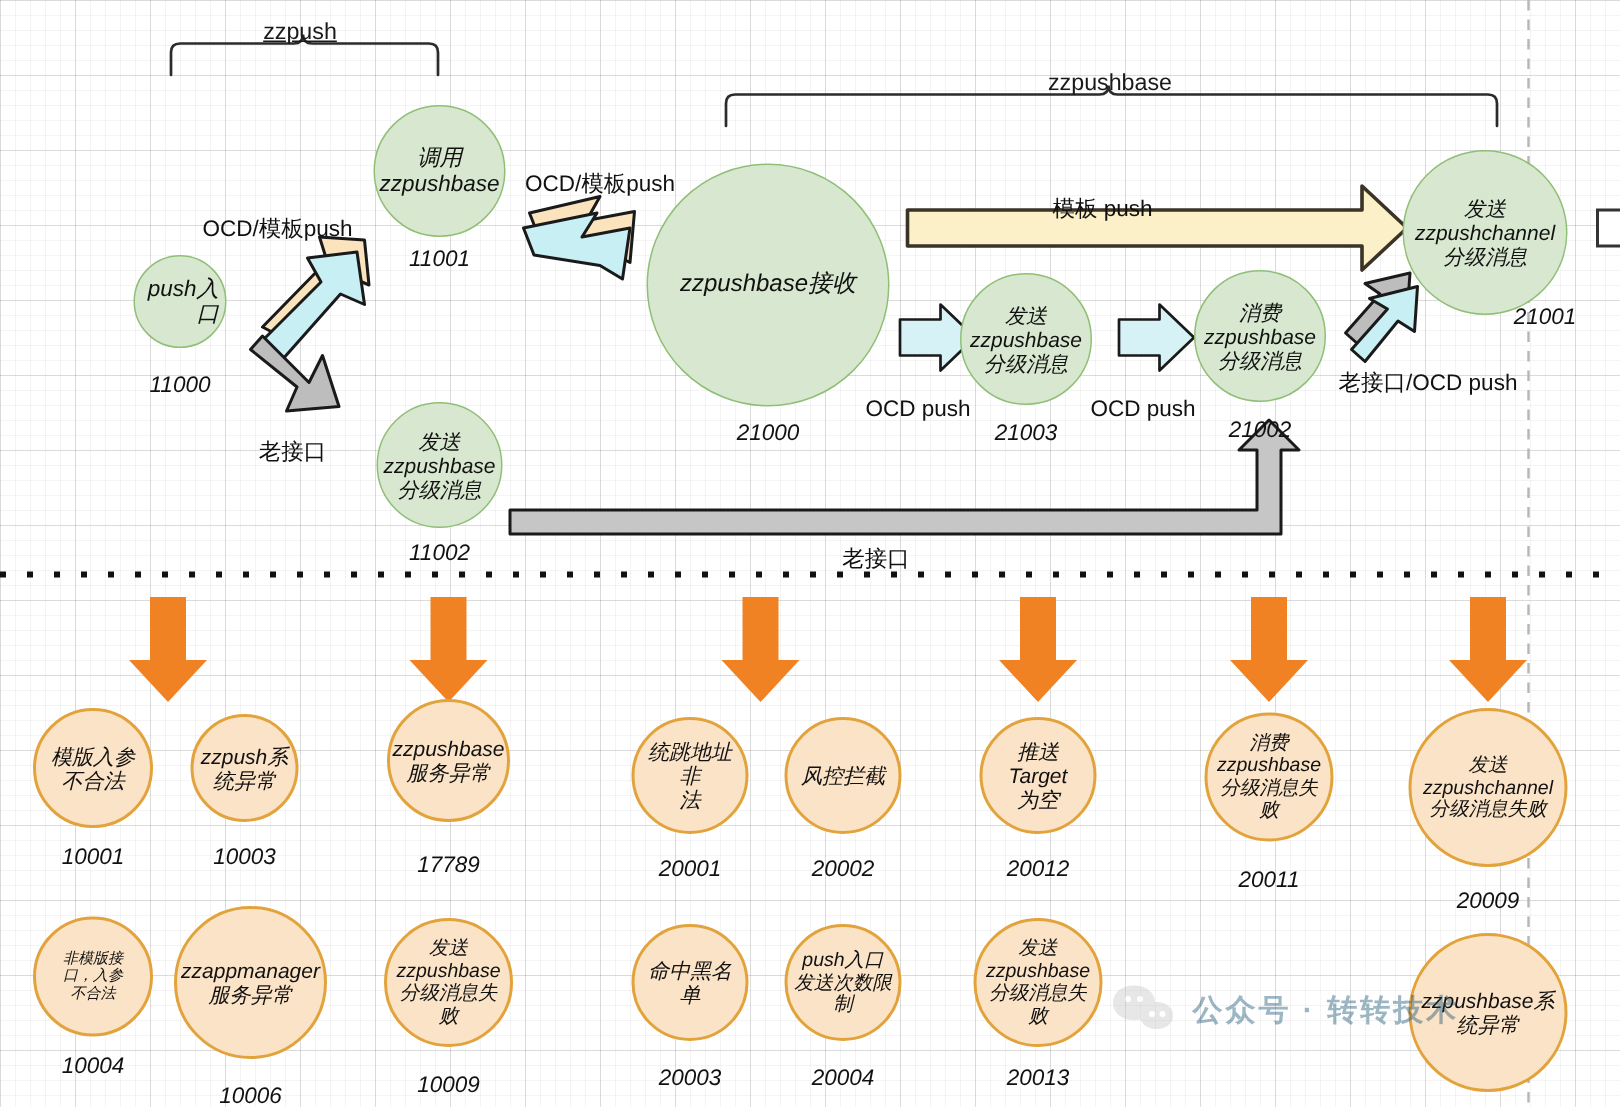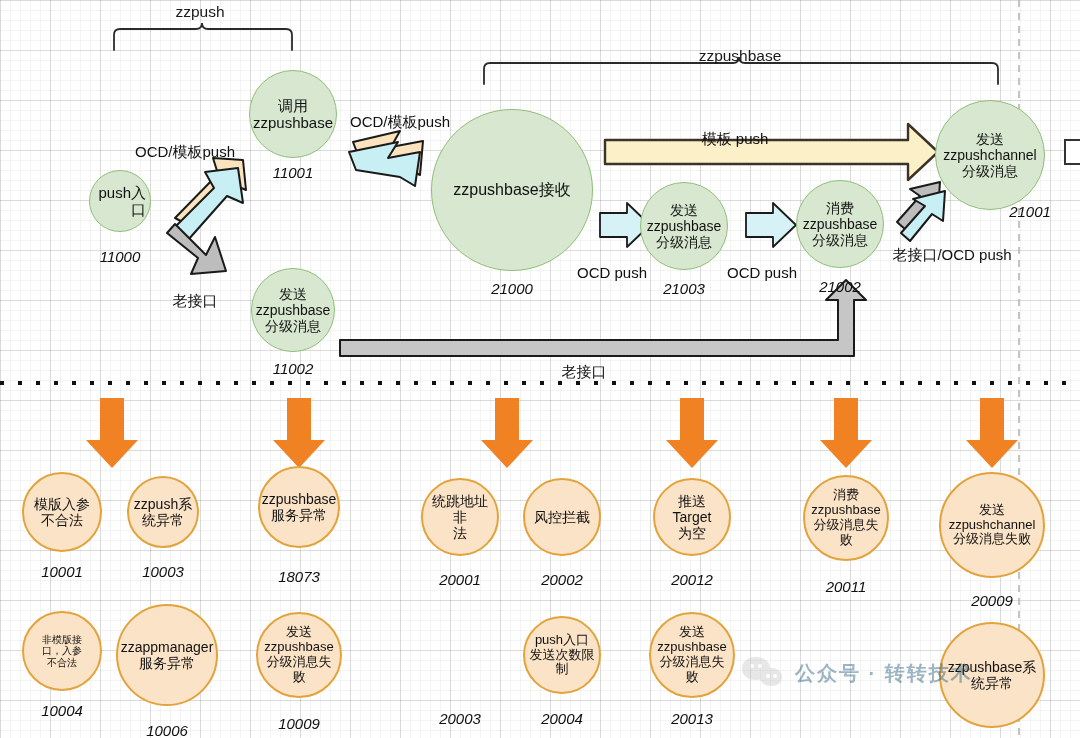--- a/index.html
+++ b/index.html
@@ -27,21 +27,21 @@
   .node{
     position:absolute;border-radius:50%;
     display:flex;align-items:center;justify-content:center;
     text-align:center;box-sizing:border-box;
     line-height:1.15;
     color:#111111;
     white-space:pre-line;
   }
   .node.green{background:#d8e8d0;border:1.5px solid #8fbf77;}
   .node.orange{background:#fbe3c7;border:2px solid #e3a33c;}
-  .node .lbl{padding:0 4px;display:block;}
+  .node .lbl{padding:0 4px;display:block;font-style:italic;}
 
   .idlabel{
     position:absolute;color:#111;text-align:center;
     font-size:15px;white-space:nowrap;font-style:italic;
   }
   .edgelabel{
     position:absolute;color:#111;white-space:nowrap;
   }
   .grouplabel{
     position:absolute;color:#1a1a1a;white-space:nowrap;font-size:15.5px;
@@ -175,59 +175,60 @@
 分级消息失败</span></div>
     <div class="node orange" style="left: 22px; top: 611px; width: 80px; height: 80px; font-size: 10px;"><span class="lbl">非模版接
 口，入参
 不合法</span></div>
     <div class="node orange" style="left: 116px; top: 604px; width: 102px; height: 102px; font-size: 14px;"><span class="lbl">zzappmanager
 服务异常</span></div>
     <div class="node orange" style="left: 256px; top: 612px; width: 86px; height: 86px; font-size: 13px;"><span class="lbl">发送
 zzpushbase
 分级消息失
 败</span></div>
+    <div class="node orange" style="left: 421px; top: 616px; width: 78px; height: 78px; font-size: 14px;"><span class="lbl">命中黑名单</span></div>
     <div class="node orange" style="left: 523px; top: 616px; width: 78px; height: 78px; font-size: 13px;"><span class="lbl">push入口
 发送次数限
 制</span></div>
     <div class="node orange" style="left: 649px; top: 612px; width: 86px; height: 86px; font-size: 13px;"><span class="lbl">发送
 zzpushbase
 分级消息失
 败</span></div>
     <div class="node orange" style="left: 939px; top: 622px; width: 106px; height: 106px; font-size: 14px;"><span class="lbl">zzpushbase系
 统异常</span></div>
     <div class="idlabel" style="left: 75px; top: 248px; width: 90px;">11000</div>
     <div class="idlabel" style="left: 248px; top: 164px; width: 90px;">11001</div>
     <div class="idlabel" style="left: 248px; top: 360px; width: 90px;">11002</div>
     <div class="idlabel" style="left: 467px; top: 280px; width: 90px;">21000</div>
     <div class="idlabel" style="left: 639px; top: 280px; width: 90px;">21003</div>
     <div class="idlabel" style="left: 795px; top: 278px; width: 90px;">21002</div>
     <div class="idlabel" style="left: 985px; top: 203px; width: 90px;">21001</div>
     <div class="idlabel" style="left: 17px; top: 563px; width: 90px;">10001</div>
     <div class="idlabel" style="left: 118px; top: 563px; width: 90px;">10003</div>
-    <div class="idlabel" style="left: 254px; top: 568px; width: 90px;">18073</div>
+    <div class="idlabel" style="left: 254px; top: 568px; width: 90px;">17789</div>
     <div class="idlabel" style="left: 415px; top: 571px; width: 90px;">20001</div>
     <div class="idlabel" style="left: 517px; top: 571px; width: 90px;">20002</div>
     <div class="idlabel" style="left: 647px; top: 571px; width: 90px;">20012</div>
     <div class="idlabel" style="left: 801px; top: 578px; width: 90px;">20011</div>
     <div class="idlabel" style="left: 947px; top: 592px; width: 90px;">20009</div>
     <div class="idlabel" style="left: 17px; top: 702px; width: 90px;">10004</div>
     <div class="idlabel" style="left: 122px; top: 722px; width: 90px;">10006</div>
     <div class="idlabel" style="left: 254px; top: 715px; width: 90px;">10009</div>
     <div class="idlabel" style="left: 415px; top: 710px; width: 90px;">20003</div>
     <div class="idlabel" style="left: 517px; top: 710px; width: 90px;">20004</div>
     <div class="idlabel" style="left: 647px; top: 710px; width: 90px;">20013</div>
     <div class="edgelabel" style="left: 185px; top: 143px; font-size: 15px; transform: translateX(-50%);">OCD/模板push</div>
     <div class="edgelabel" style="left: 195px; top: 292px; font-size: 15px; transform: translateX(-50%);">老接口</div>
     <div class="edgelabel" style="left: 400px; top: 113px; font-size: 15px; transform: translateX(-50%);">OCD/模板push</div>
     <div class="edgelabel" style="left: 612px; top: 264px; font-size: 15px; transform: translateX(-50%);">OCD push</div>
     <div class="edgelabel" style="left: 762px; top: 264px; font-size: 15px; transform: translateX(-50%);">OCD push</div>
     <div class="edgelabel" style="left: 735px; top: 130px; font-size: 15px; transform: translateX(-50%);">模板 push</div>
     <div class="edgelabel" style="left: 952px; top: 246px; font-size: 15px; transform: translateX(-50%);">老接口/OCD push</div>
     <div class="edgelabel" style="left: 584px; top: 363px; font-size: 15px; transform: translateX(-50%);">老接口</div>
-    <div class="grouplabel" style="left: 200px; top: 3px; transform: translateX(-50%);">zzpush</div>
+    <div class="grouplabel" style="left: 200px; top: 13px; transform: translateX(-50%); text-decoration: underline;">zzpush</div>
     <div class="grouplabel" style="left: 740px; top: 47px; transform: translateX(-50%);">zzpushbase</div>
   </div>
 
 <div class="watermark">
   <span class="wm-chat">
     <i class="b1"></i>
       <i class="b2"></i>
     <i class="d d1"></i>
       <i class="d d2"></i>
       <i class="d d3"></i>

